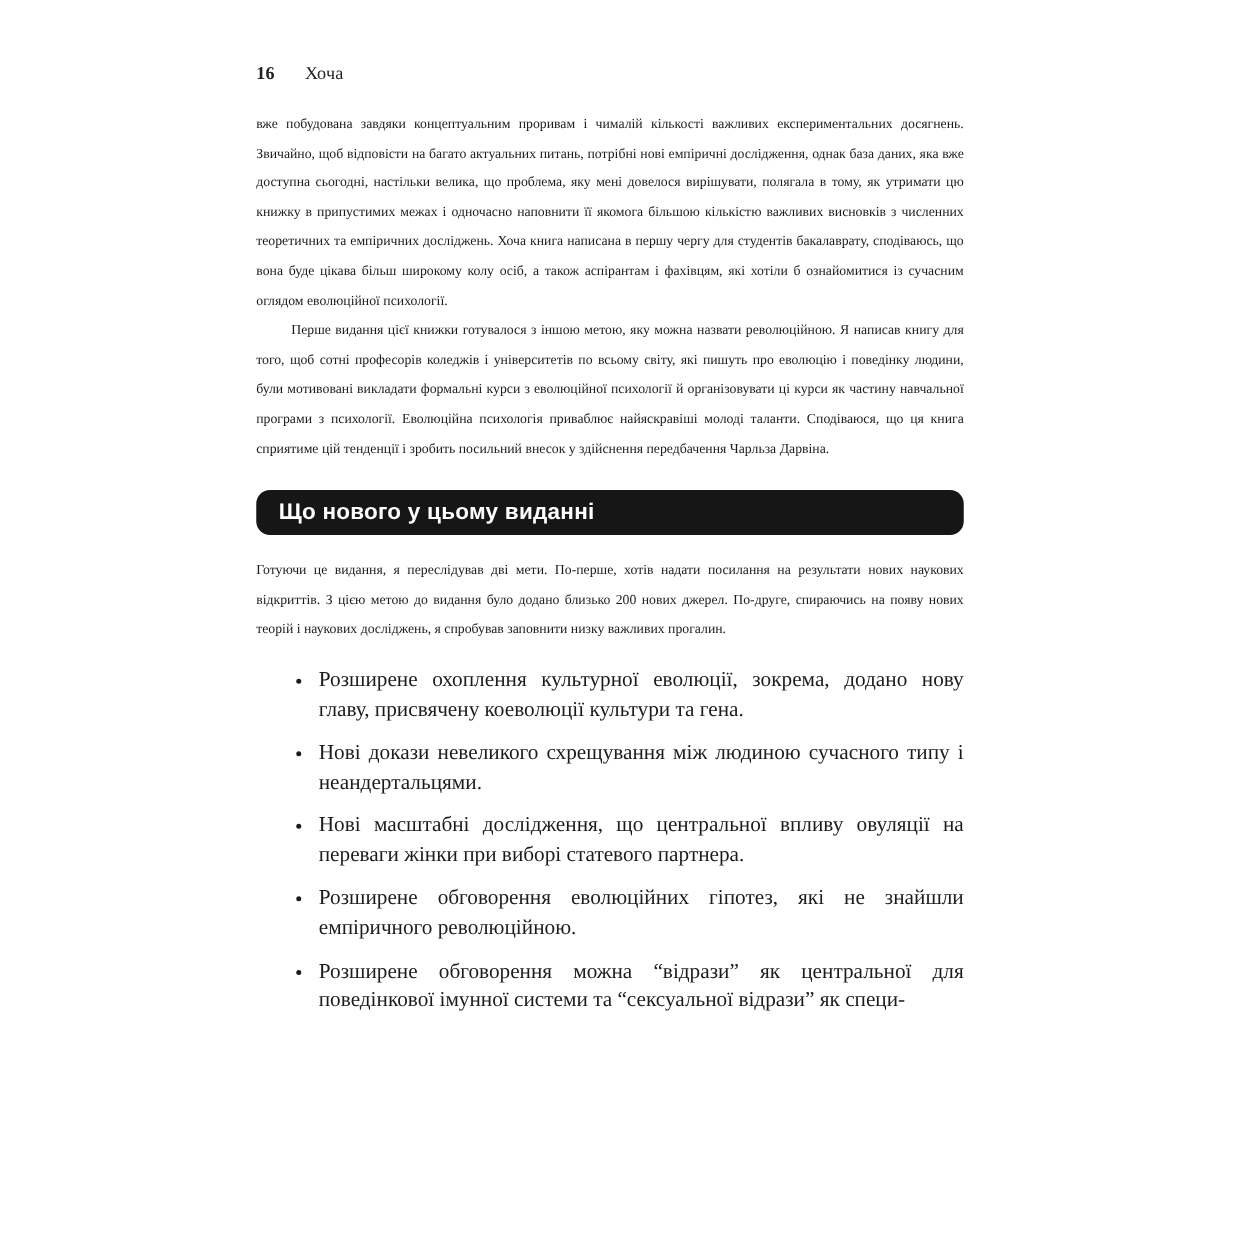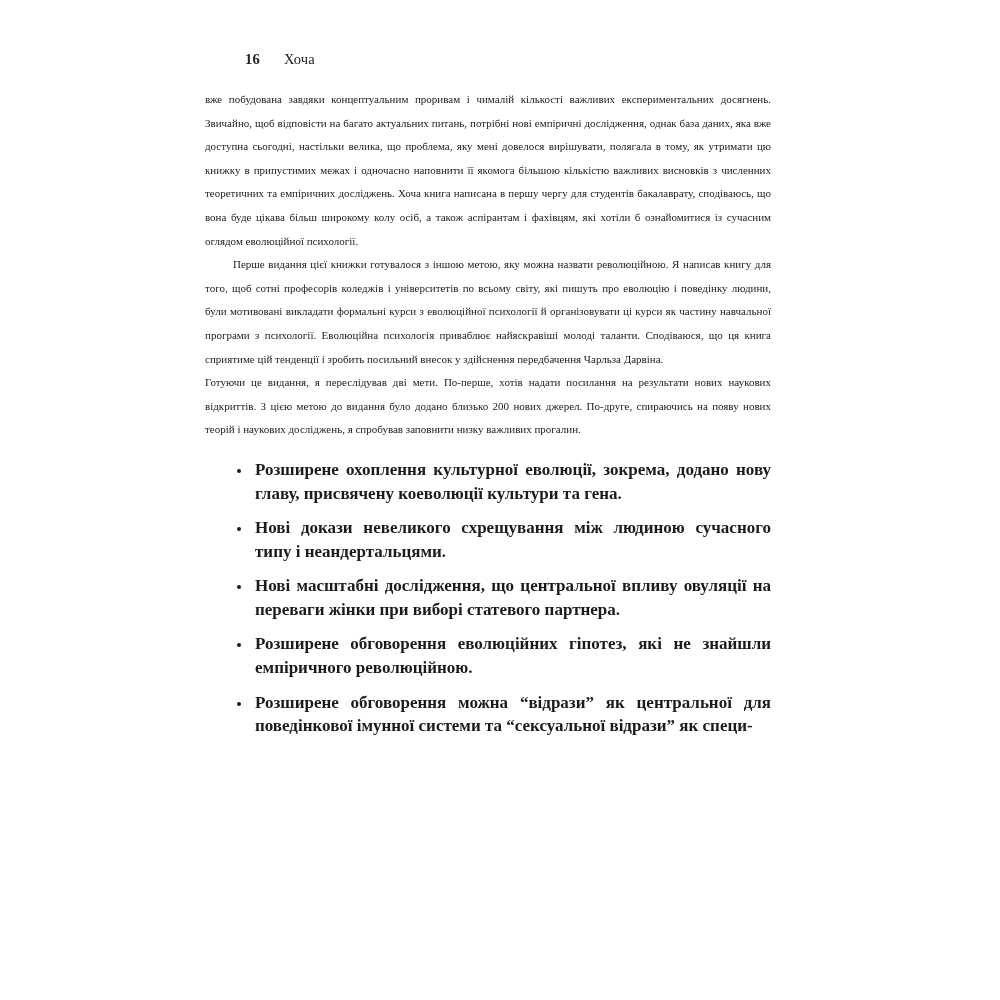--- a/index.html
+++ b/index.html
@@ -20,21 +20,20 @@
     position: absolute;
     left: 205px;
     top: 51px;
     font-size: 14.5px;
     letter-spacing: 0.2px;
     color: #222;
   }
   .running-head .page-num {
     font-weight: bold;
     margin-right: 24px;
-    margin-left: 40px;
   }
   .content {
     position: absolute;
     left: 205px;
     top: 88px;
     width: 566px;
   }
   .para {
     font-size: 11px;
     line-height: 23.6px;
@@ -52,21 +51,20 @@
     margin: 21px 0 17px 0;
     font-family: "Liberation Sans", sans-serif;
     font-weight: bold;
     font-size: 18px;
     letter-spacing: 0.2px;
   }
   .bullets {
     margin: 16px 0 0 0;
     padding-left: 47px;
     list-style: disc outside;
-    font-weight: bold;
   }
   .bullets li {
     font-size: 17px;
     line-height: 23.6px;
     text-align: justify;
     padding-left: 3px;
     margin-bottom: 11px;
     color: #1b1b1b;
   }
   .bullets li::marker {
@@ -82,20 +80,23 @@
   <header class="running-head">
     <span class="page-num">16</span><span class="head-title">Хоча</span>
   </header>
 
   <main class="content">
 
     <p class="para">вже побудована завдяки концептуальним проривам і чималій кількості важливих експериментальних досягнень. Звичайно, щоб відповісти на багато актуальних питань, потрібні нові емпіричні дослідження, однак база даних, яка вже доступна сьогодні, настільки велика, що проблема, яку мені довелося вирішувати, полягала в тому, як утримати цю книжку в припустимих межах і одночасно наповнити її якомога більшою кількістю важливих висновків з численних теоретичних та емпіричних досліджень. Хоча книга написана в першу чергу для студентів бакалаврату, сподіваюсь, що вона буде цікава більш широкому колу осіб, а також аспірантам і фахівцям, які хотіли б ознайомитися із сучасним оглядом еволюційної психології.</p>
 
     <p class="para indent">Перше видання цієї книжки готувалося з іншою метою, яку можна назвати революційною. Я написав книгу для того, щоб сотні професорів коледжів і університетів по всьому світу, які пишуть про еволюцію і поведінку людини, були мотивовані викладати формальні курси з еволюційної психології й організовувати ці курси як частину навчальної програми з психології. Еволюційна психологія приваблює найяскравіші молоді таланти. Сподіваюся, що ця книга сприятиме цій тенденції і зробить посильний внесок у здійснення передбачення Чарльза Дарвіна.</p>
 
+    <div class="section-heading">
+      <span>Що нового у цьому виданні</span>
+    </div>
 
     <p class="para">Готуючи це видання, я переслідував дві мети. По-перше, хотів надати посилання на результати нових наукових відкриттів. З цією метою до видання було додано близько 200 нових джерел. По-друге, спираючись на появу нових теорій і наукових досліджень, я спробував заповнити низку важливих прогалин.</p>
 
     <ul class="bullets">
       <li>Розширене охоплення культурної еволюції, зокрема, додано нову главу, присвячену коеволюції культури та гена.</li>
       <li>Нові докази невеликого схрещування між людиною сучасного типу і неандертальцями.</li>
       <li>Нові масштабні дослідження, що центральної впливу овуляції на переваги жінки при виборі статевого партнера.</li>
       <li>Розширене обговорення еволюційних гіпотез, які не знайшли емпіричного революційною.</li>
       <li>Розширене обговорення можна “відрази” як центральної для поведінкової імунної системи та “сексуальної відрази” як специ-</li>
     </ul>

